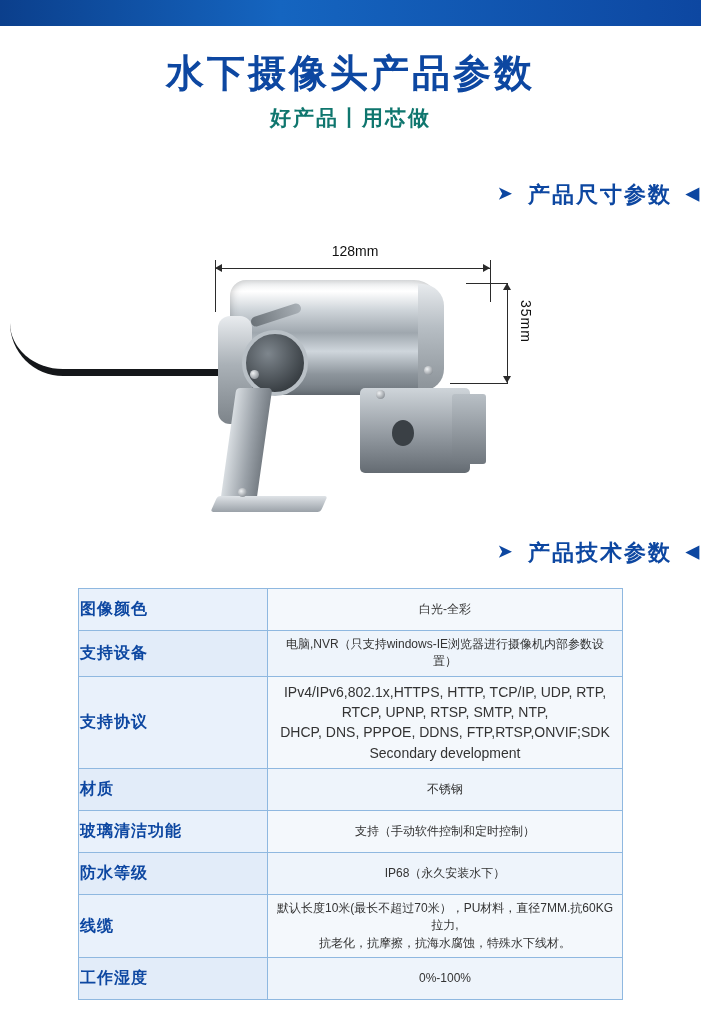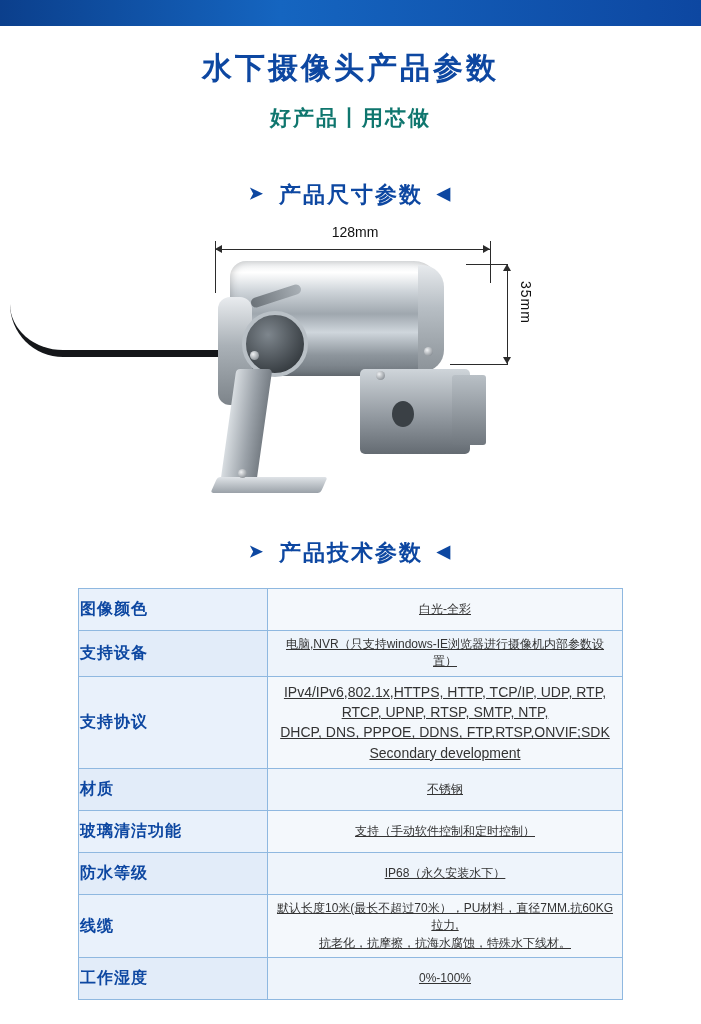--- a/index.html
+++ b/index.html
@@ -23,42 +23,42 @@
     height: 26px;
     background: linear-gradient(90deg, #0b3f8c 0%, #1565c0 40%, #0d47a1 100%);
   }
 
   
   .main-title {
     position: absolute;
     left: 0; top: 48px;
     width: 701px;
     text-align: center;
-    font-size: 30px;
+    font-size: 38px;
     font-weight: bold;
     color: #0d47a1;
     letter-spacing: 3px;
   }
   .sub-title {
     position: absolute;
     left: 0; top: 104px;
     width: 701px;
     text-align: center;
     font-size: 21px;
     font-weight: bold;
     color: #0f766e;
     letter-spacing: 2px;
   }
 
   
   .section-head {
     position: absolute;
     left: 0;
     width: 701px;
-    text-align: center;
+    text-align: right;
     font-size: 22px;
     font-weight: bold;
     color: #0d47a1;
     letter-spacing: 2px;
   }
   .section-head .arrow-l,
   .section-head .arrow-r {
     display: inline-block;
     color: #0d47a1;
     font-size: 17px;
@@ -66,21 +66,21 @@
   }
   .section-head .arrow-l { margin-right: 14px; }
   .section-head .arrow-r { margin-left: 14px; }
   #sec-size { top: 180px; }
   #sec-tech { top: 538px; }
 
   
   .photo-area {
     position: absolute;
     left: 180px;
-    top: 219px;
+    top: 238px;
     width: 350px;
     height: 295px;
   }
   
   .dim-top-line {
     position: absolute;
     left: 35px; top: 30px;
     width: 275px; height: 1px;
     background: #2b2b2b;
   }
@@ -255,21 +255,20 @@
     background: #e9f1fb;
     letter-spacing: 1px;
   }
   .spec-table td.v {
     text-align: center;
     font-size: 12px;
     color: #333;
     background: #f4f8fc;
     padding: 5px 8px;
     line-height: 1.45;
-    text-decoration: underline;
   }
   .spec-table tr:nth-child(even) td.k { background: #e2ecf9; }
   .spec-table tr:nth-child(even) td.v { background: #eef4fb; }
   .v small { font-size: 14px; }
   .v .line { display: block; }
 </style>
 </head>
 <body>
 
 <div class="top-banner"></div>

